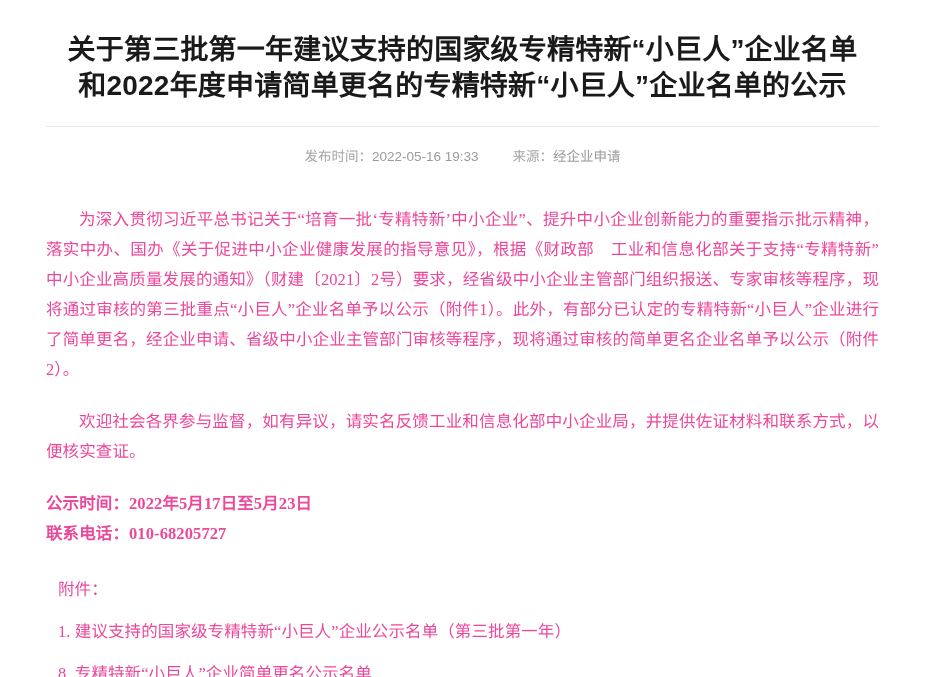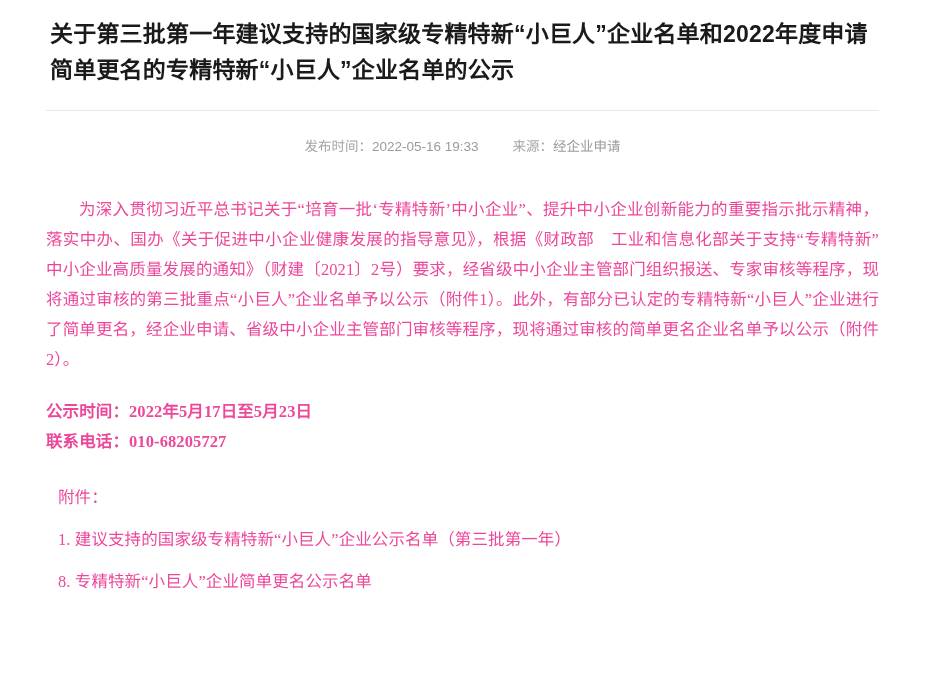--- a/index.html
+++ b/index.html
@@ -18,33 +18,34 @@
   .page {
     width: 925px;
     height: 677px;
     box-sizing: border-box;
     padding: 0 46px;
     position: relative;
   }
   .doc-title {
     font-family: "Liberation Sans", "DejaVu Sans", sans-serif;
     font-weight: bold;
-    font-size: 23px;
+    font-size: 28px;
     line-height: 36px;
     color: #1a1a1a;
+    text-align: center;
     letter-spacing: 0.2px;
     padding-top: 16px;
     padding-left: 4px;
     padding-right: 4px;
-    margin: 0;
+    margin: 16px;
   }
   .meta-row {
     margin-top: 22px;
     border-top: 1px solid #e8e8e8;
-    padding-top: 24px;
+    padding-top: 18px;
     display: flex;
     justify-content: center;
     align-items: flex-start;
     gap: 34px;
     font-family: "Liberation Sans", "DejaVu Sans", sans-serif;
     font-size: 13.5px;
     color: #9b9b9b;
   }
   .meta-item {
     white-space: nowrap;
@@ -99,20 +100,21 @@
     </div>
     <div class="meta-item">
       <span class="label">来源：</span><span class="value">经企业申请</span>
     </div>
   </div>
 
   <div class="body-wrap">
 
     <p class="para indent">为深入贯彻习近平总书记关于“培育一批‘专精特新’中小企业”、提升中小企业创新能力的重要指示批示精神，落实中办、国办《关于促进中小企业健康发展的指导意见》，根据《财政部　工业和信息化部关于支持“专精特新”中小企业高质量发展的通知》（财建〔2021〕2号）要求，经省级中小企业主管部门组织报送、专家审核等程序，现将通过审核的第三批重点“小巨人”企业名单予以公示（附件1）。此外，有部分已认定的专精特新“小巨人”企业进行了简单更名，经企业申请、省级中小企业主管部门审核等程序，现将通过审核的简单更名企业名单予以公示（附件2）。</p>
 
+    <p class="para indent">欢迎社会各界参与监督，如有异议，请实名反馈工业和信息化部中小企业局，并提供佐证材料和联系方式，以便核实查证。</p>
 
     <div class="info-block">
       <p class="info-line">公示时间：2022年5月17日至5月23日</p>
       <p class="info-line">联系电话：010-68205727</p>
     </div>
 
     <div class="attach-block">
       <p class="attach-line">附件：</p>
       <p class="attach-line">1. 建议支持的国家级专精特新“小巨人”企业公示名单（第三批第一年）</p>
       <p class="attach-line">8. 专精特新“小巨人”企业简单更名公示名单</p>

